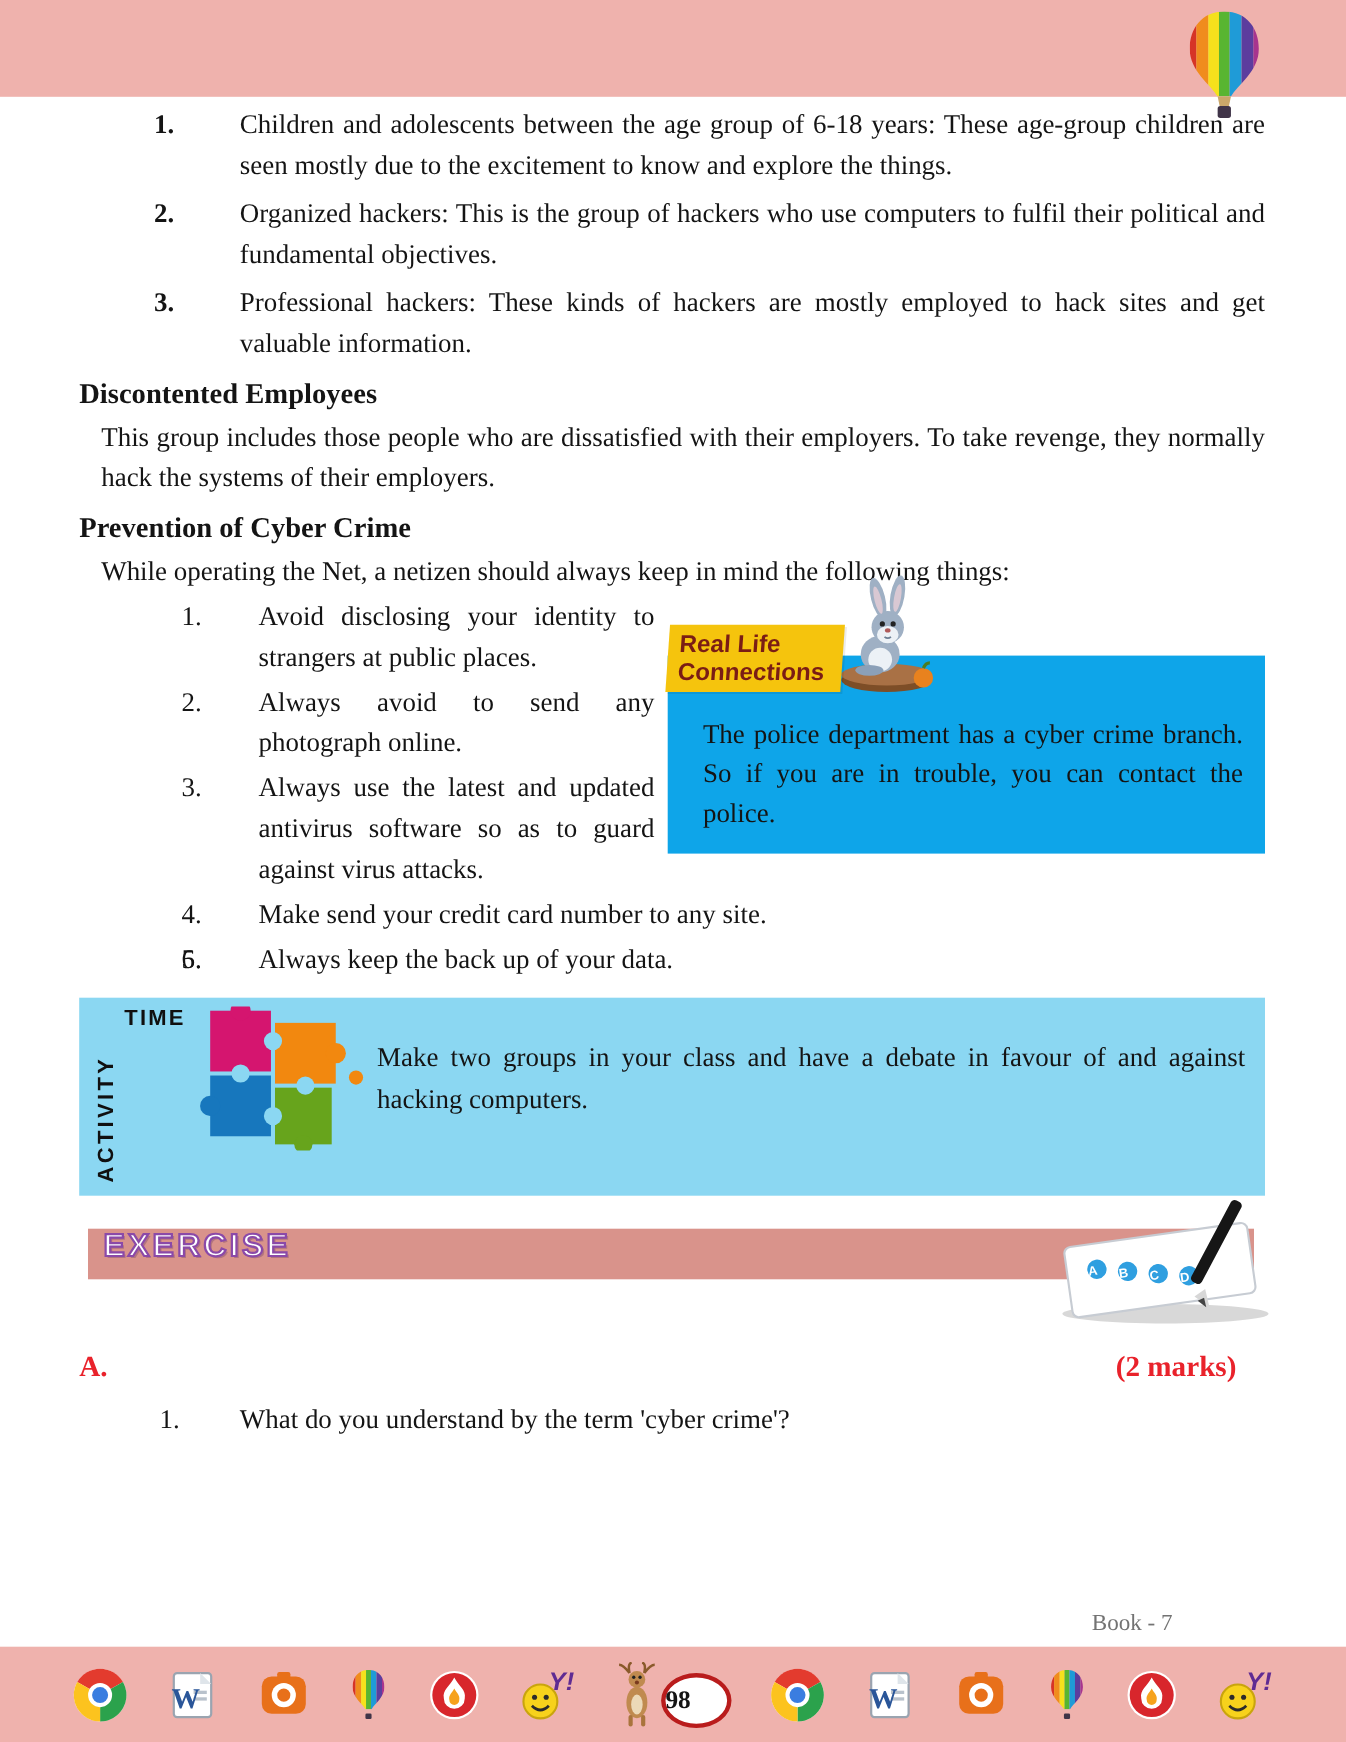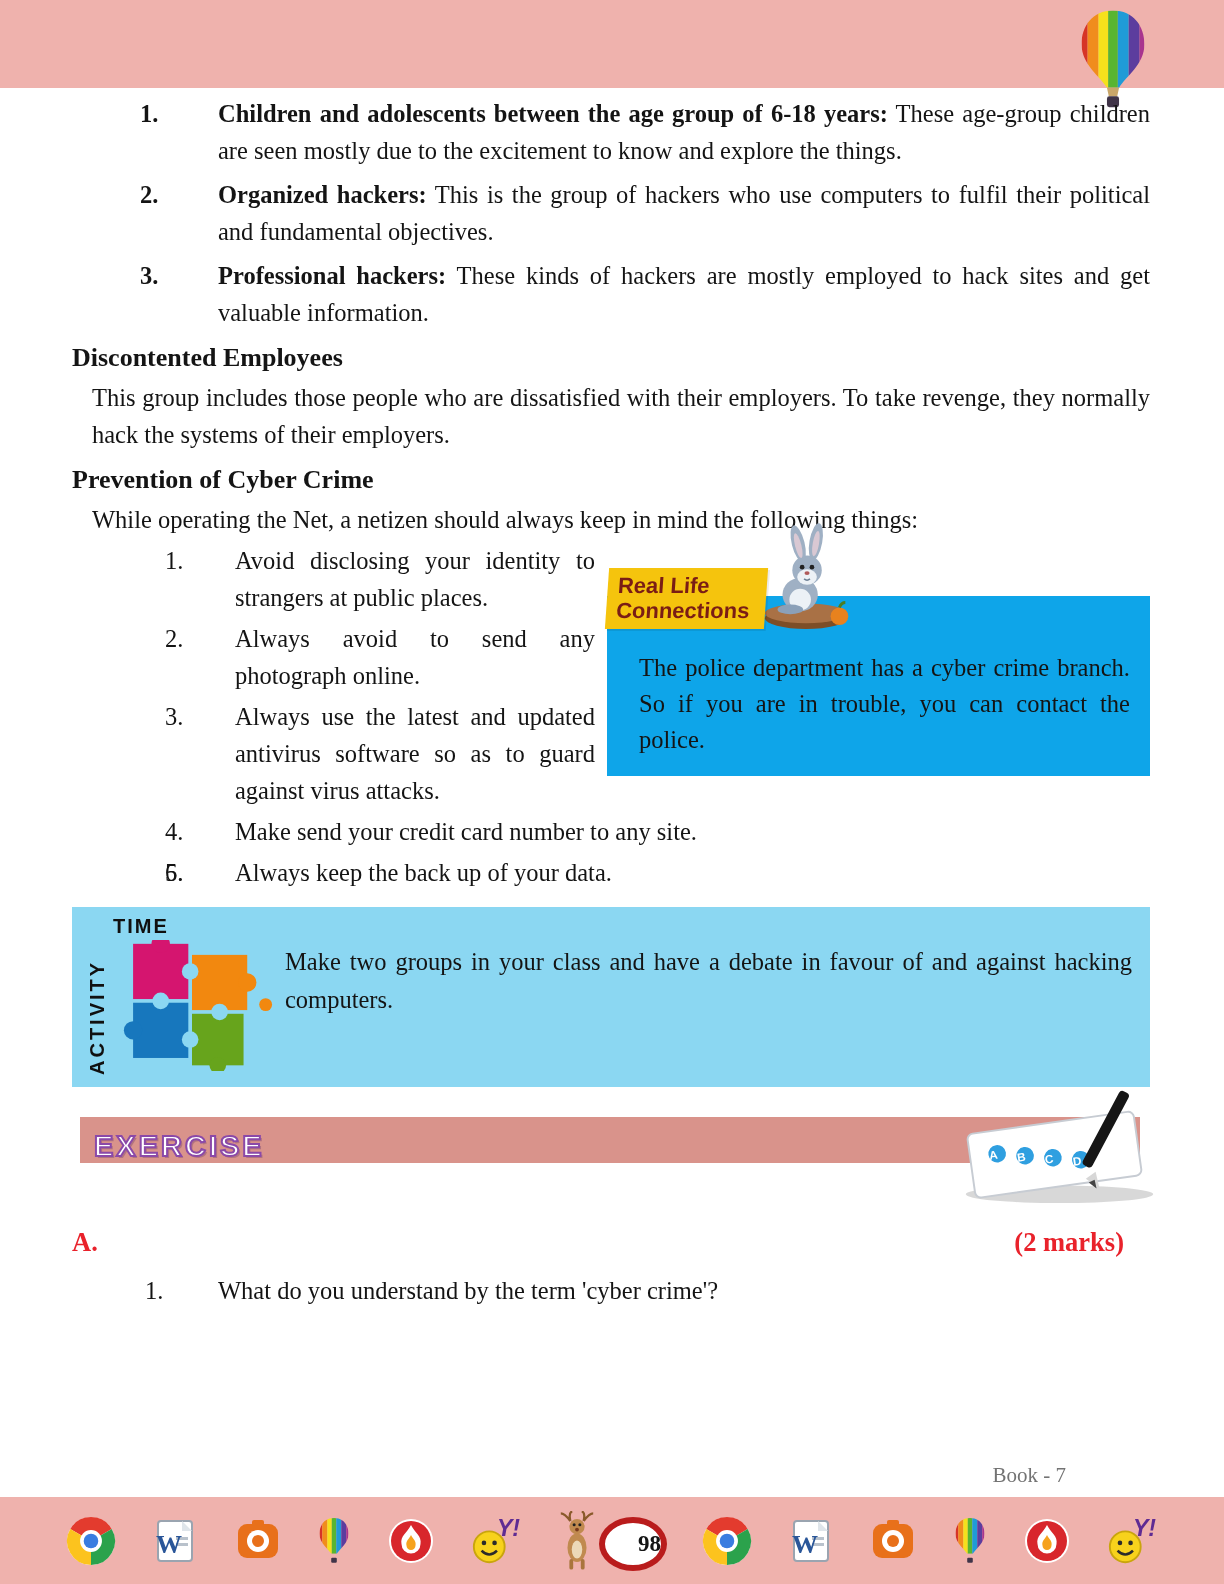--- a/index.html
+++ b/index.html
@@ -31,46 +31,46 @@
   .rlc-banner{position:absolute;top:30px;left:0;z-index:3;background:#f5c40d;color:#7a1d15;
               font-family:"Liberation Sans", sans-serif;font-weight:700;font-size:22px;line-height:25px;
               padding:5px 16px 6px 10px;transform:skew(-4deg);box-shadow:2px 2px 0 rgba(0,0,0,0.08);}
   .rlc-rabbit{position:absolute;top:-16px;left:148px;z-index:2;}
 
   .activity-box{margin-top:16px;height:180px;background:#8bd7f2;display:flex;box-sizing:border-box;
                 padding:8px 16px 8px 14px;}
   .activity-art{display:flex;flex:0 0 178px;}
   .activity-vert{writing-mode:vertical-rl;transform:rotate(180deg);font-family:"Liberation Sans",sans-serif;
                  font-weight:700;font-size:20px;letter-spacing:3px;color:#101010;height:158px;margin-top:2px;}
-  .art-col{display:flex;flex-direction:column;margin-left:2px;}
+  .art-col{display:flex;flex-direction:row;margin-left:2px;}
   .activity-time{font-family:"Liberation Sans",sans-serif;font-weight:700;font-size:20px;letter-spacing:2px;color:#101010;margin:0 0 2px 2px;}
   .activity-text{flex:1;margin:28px 2px 0 12px;font-size:24.5px;line-height:38px;text-align:justify;}
 
   .exercise-row{position:relative;margin-top:30px;height:48px;}
-  .exercise-bar{height:46px;background:#d9938b;margin:0 10px 12px 8px;display:flex;align-items:flex-end;padding-left:14px;}
+  .exercise-bar{height:46px;background:#d9938b;margin:0 10px 12px 8px;display:flex;align-items:flex-start;padding-left:14px;}
   .exercise-title{font-family:"Liberation Sans",sans-serif;font-weight:700;font-size:29px;letter-spacing:3px;
                   color:#ffffff;-webkit-text-stroke:2px #8b49a8;text-shadow:2px 2px 0 rgba(60,20,90,0.25);}
   .notepad{position:absolute;right:-14px;top:-32px;}
 
   .section-a{display:flex;align-items:baseline;margin:62px 26px 0 0;color:#e9222b;font-weight:bold;font-size:26.5px;}
   .sa-label{width:70px;flex:0 0 70px;}
   .sa-marks{margin-left:auto;}
 
   .question{position:relative;padding-left:146px;margin-top:14px;font-size:24.5px;line-height:37px;}
   .question .qnum{position:absolute;left:73px;top:0;}
 
   .book-ref{position:absolute;right:158px;bottom:96px;font-size:21px;color:#737373;}
 
   .footer-bar{position:absolute;bottom:0;left:0;width:1224px;height:87px;background:#efb2ad;
               display:flex;align-items:center;justify-content:space-between;box-sizing:border-box;padding:0 66px;}
   .fi{display:flex;align-items:center;justify-content:center;}
   .page-center{display:flex;align-items:flex-end;}
-  .page-badge{width:56px;height:42px;background:#ffffff;border:6px solid #b91c1c;border-radius:50%;
-              display:flex;align-items:center;justify-content:flex-end;font-weight:bold;font-size:23px;margin-left:2px;}
-  b{font-weight:bold;}
+  .page-badge{width:56px;height:42px;background:#ffffff;border:4px solid #b91c1c;border-radius:50%;
+              display:flex;align-items:center;justify-content:flex-start;font-weight:bold;font-size:23px;margin-left:2px;}
+  b{font-weight:normal;}
 </style>
 </head>
 <body>
 
 <div class="band-top">
   <svg class="balloon-big" viewBox="0 0 64 86" width="78" height="104">
     <defs>
         <clipPath id="bal-a">
           <path d="M32 2 C15 2 6 15 6 30 C6 47 22 57 27 66 L37 66 C42 57 58 47 58 30 C58 15 49 2 32 2 Z"></path>
         </clipPath>

